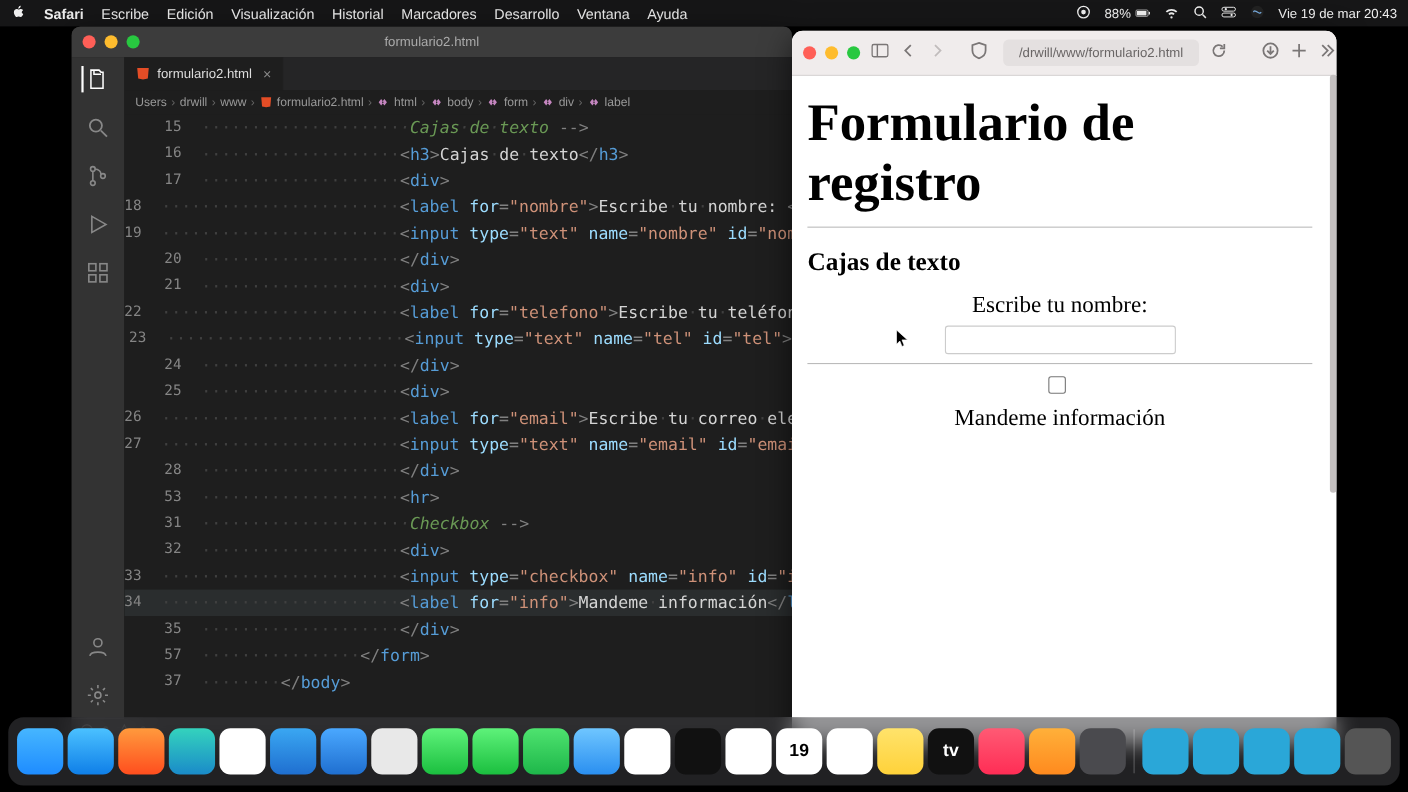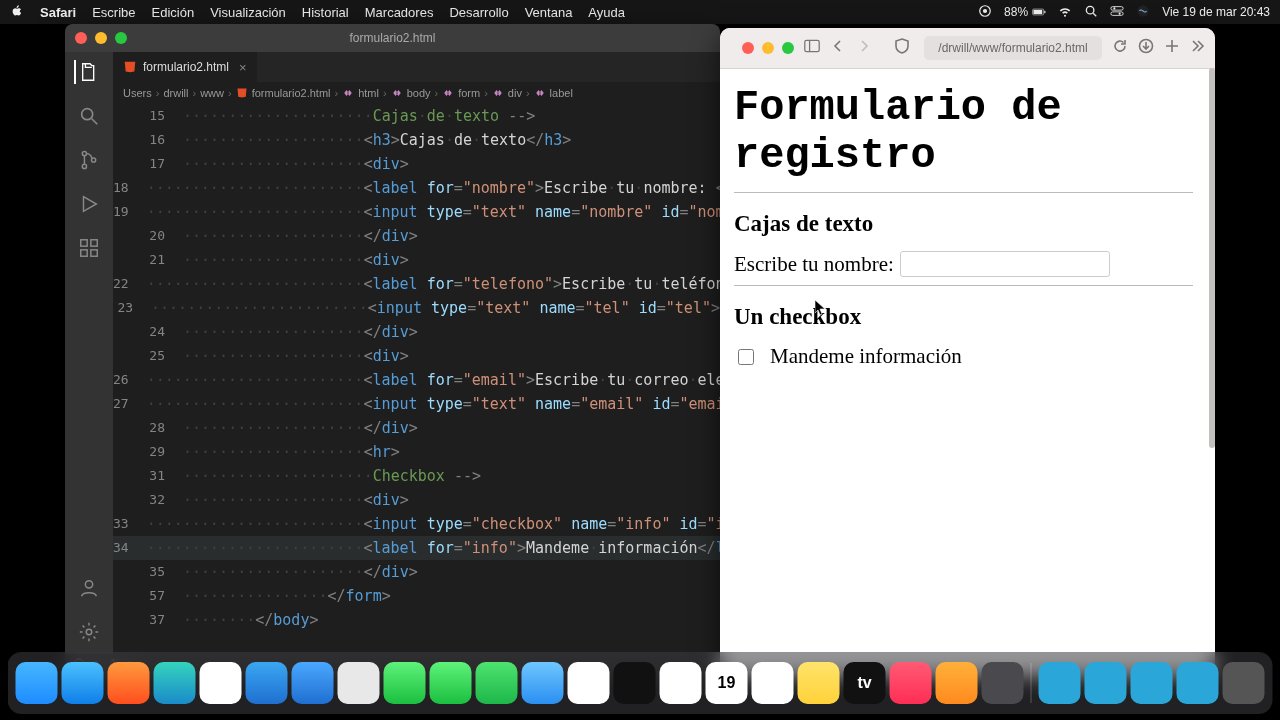--- a/index.html
+++ b/index.html
@@ -43,40 +43,40 @@
 
   .editor{position:absolute;top:80px;left:48px;right:0;bottom:22px;background:#1e1e1e;font-family:Menlo,Consolas,monospace;font-size:15px;line-height:24px;overflow:hidden;}
   .line{display:flex;}
   .gutter{width:52px;text-align:right;color:#858585;padding-right:18px;user-select:none;font-size:13px;}
   .code{white-space:pre;color:#d4d4d4;}
   .ws{color:#404040;}
   .currentline{background:#2a2d2e;align-items:center;}
   .c-tag{color:#569cd6;}
   .c-attr{color:#9cdcfe;}
   .c-str{color:#ce9178;}
-  .c-cmt{color:#6a9955;}
+  .c-cmt{color:#6a9955;font-style:italic;}
   .c-txt{color:#d4d4d4;}
   .c-pun{color:#808080;}
 
   .statusbar{position:absolute;left:0;right:0;bottom:0;height:22px;background:#1e1e1e;color:#bbb;font-size:11px;display:flex;align-items:center;padding:0 8px;gap:8px;}
   .statusbar svg{width:12px;height:12px;fill:#bbb;}
 
   
   .safari{position:absolute;top:28px;left:720px;width:495px;height:648px;background:#fff;border-radius:10px;box-shadow:0 8px 28px rgba(0,0,0,.6);overflow:hidden;color:#000;}
-  .saf-toolbar{height:40px;background:#f0ecec;border-bottom:1px solid #d8d4d4;display:flex;align-items:center;padding:0 12px;gap:10px;}
+  .saf-toolbar{height:40px;background:#f0ecec;border-bottom:1px solid #d8d4d4;display:flex;align-items:center;padding:0 0;gap:10px;}
   .saf-toolbar .traffic span{width:12px;height:12px;}
   .saf-toolbar svg{width:16px;height:16px;stroke:#7a7676;fill:none;stroke-width:1.6;}
   .saf-toolbar .navbtn{color:#b3afaf;}
   .url{flex:0 0 178px;margin-left:4px;height:24px;background:#e4e0e0;border-radius:5px;font-size:12px;color:#6a6666;display:flex;align-items:center;justify-content:center;gap:4px;}
   .saf-toolbar .rightbtn{margin-left:auto;}
   .saf-page{position:absolute;top:40px;left:0;right:6px;bottom:0;overflow-y:auto;padding:10px 16px 10px 14px;font-family:"Times New Roman",serif;}
-  .saf-page h1{font-size:42px;margin:6px 0 12px;font-weight:700;font-family:Liberation Mono, monospace;}
+  .saf-page h1{font-size:48px;margin:6px 0 12px;font-weight:700;}
   .saf-page hr{border:none;border-top:1px solid #bbb;margin:8px 0;}
   .saf-page h3{font-size:23px;margin:18px 0 14px;font-weight:700;}
-  .saf-page .row{font-size:21px;margin:4px 0;display:flex;align-items:center;gap:6px;}
+  .saf-page .row{font-size:21px;margin:4px 0;display:flex;align-items:center;gap:6px;flex-direction:column;}
   .saf-page input[type=text]{font-size:15px;height:24px;width:200px;border:1px solid #ccc;border-radius:3px;background:#fff;padding:0 4px;}
   .saf-page input[type=checkbox]{width:16px;height:16px;margin-right:10px;}
   .saf-scrollbar{position:absolute;top:40px;right:0;width:6px;height:380px;background:#c4c0c0;border-radius:3px;}
 
   
   .dock{position:absolute;left:50%;bottom:6px;transform:translateX(-50%);height:54px;padding:4px 8px;background:rgba(60,60,64,.55);backdrop-filter:blur(10px);border-radius:14px;display:flex;align-items:center;gap:4px;}
   .dock .dicon{width:42px;height:42px;border-radius:10px;display:flex;align-items:center;justify-content:center;font-size:20px;color:#fff;}
   .dock .sep{width:1px;height:40px;background:rgba(255,255,255,.25);margin:0 3px;}
 
   .cursor-ptr{position:absolute;width:12px;height:16px;pointer-events:none;z-index:50;}
@@ -306,21 +306,21 @@
         </div>
         <div class="line">
           <div class="gutter">27</div>
           <div class="code"><span class="ws">························</span><span class="c-pun">&lt;</span><span class="c-tag">input</span><span class="c-txt">&nbsp;</span><span class="c-attr">type</span><span class="c-pun">=</span><span class="c-str">"text"</span><span class="c-txt">&nbsp;</span><span class="c-attr">name</span><span class="c-pun">=</span><span class="c-str">"email"</span><span class="c-txt">&nbsp;</span><span class="c-attr">id</span><span class="c-pun">=</span><span class="c-str">"email"</span></div>
         </div>
         <div class="line">
           <div class="gutter">28</div>
           <div class="code"><span class="ws">····················</span><span class="c-pun">&lt;/</span><span class="c-tag">div</span><span class="c-pun">&gt;</span></div>
         </div>
         <div class="line">
-          <div class="gutter">29</div>
+          <div class="gutter">53</div>
           <div class="code"><span class="ws">····················</span><span class="c-pun">&lt;</span><span class="c-tag">hr</span><span class="c-pun">&gt;</span></div>
         </div>
         <div class="line">
           <div class="gutter">31</div>
           <div class="code"><span class="ws">····················</span><span class="c-pun"></span><span class="c-cmt"><span class="ws">·</span>Checkbox&nbsp;</span><span class="c-pun">--&gt;</span></div>
         </div>
         <div class="line">
           <div class="gutter">32</div>
           <div class="code"><span class="ws">····················</span><span class="c-pun">&lt;</span><span class="c-tag">div</span><span class="c-pun">&gt;</span></div>
         </div>
@@ -400,21 +400,20 @@
     </div>
     <div class="saf-page">
       <h1>Formulario de registro</h1>
       <hr>
       <h3>Cajas de texto</h3>
       <div class="row">
         <label>Escribe tu nombre:</label>
         <input type="text" style="">
       </div>
       <hr>
-      <h3>Un checkbox</h3>
       <div class="row">
         <input type="checkbox" style="">
         <label>Mandeme información</label>
       </div>
     </div>
     <div class="saf-scrollbar"></div>
   </div>
 
   <div class="dock" id="dock">
       <div class="dicon" style="background: linear-gradient(rgb(70, 182, 255), rgb(30, 140, 255));"></div>

